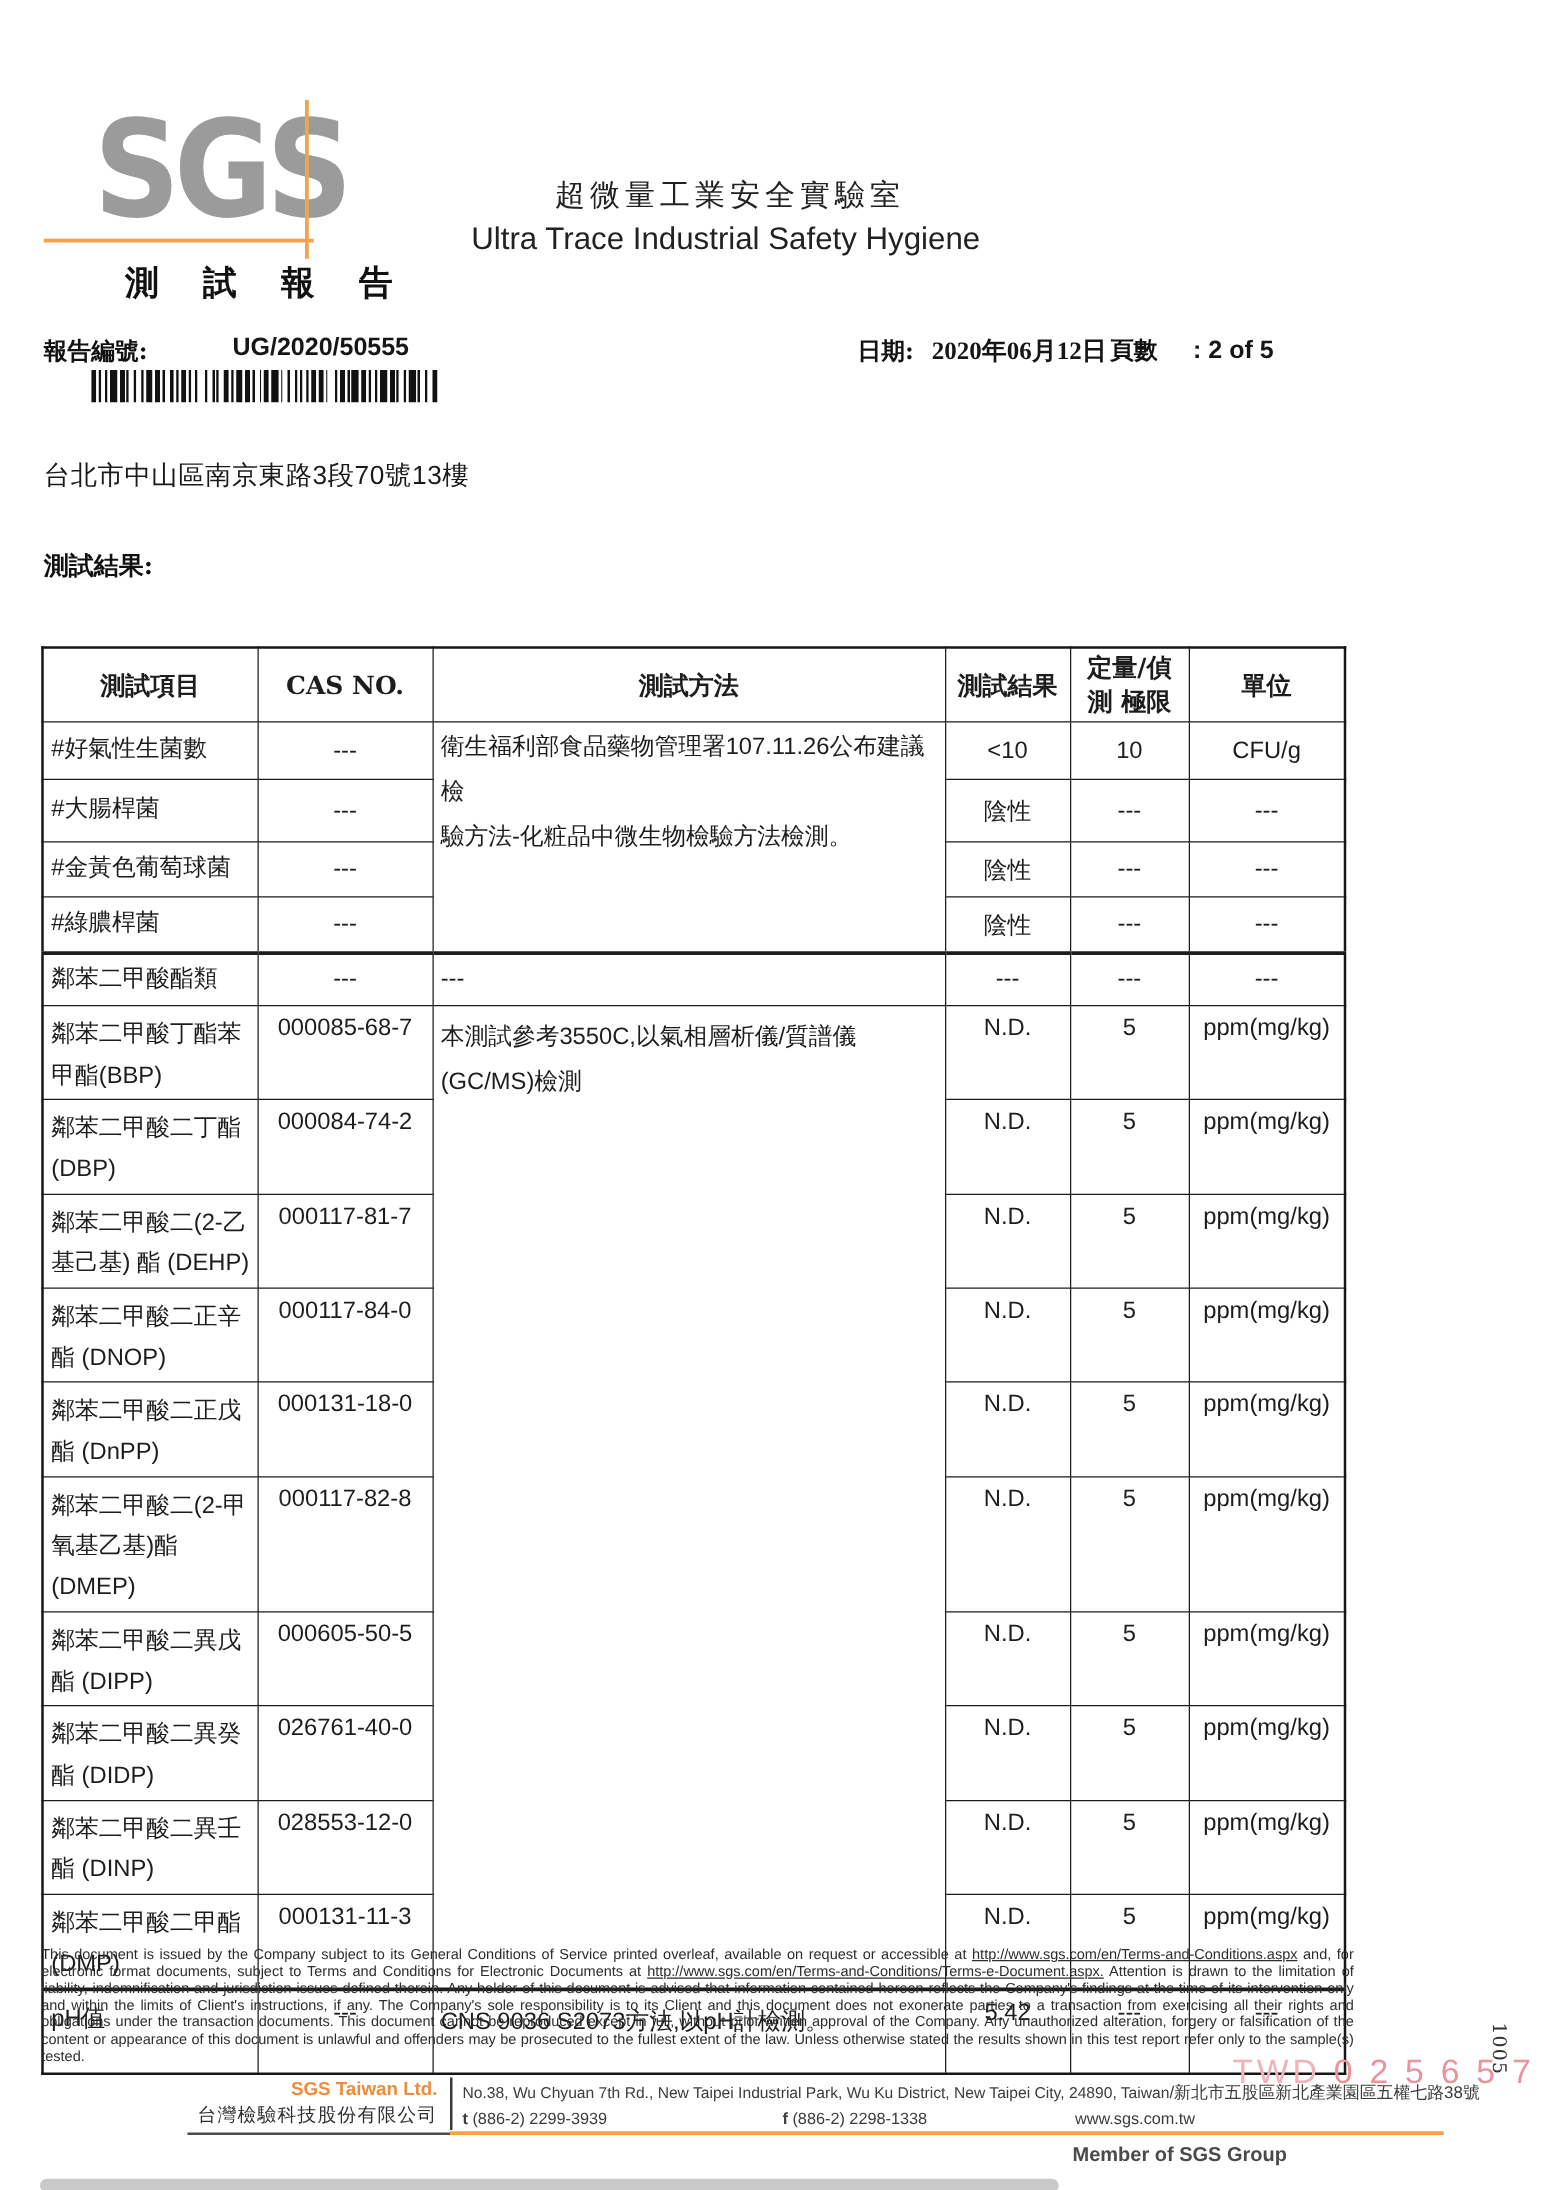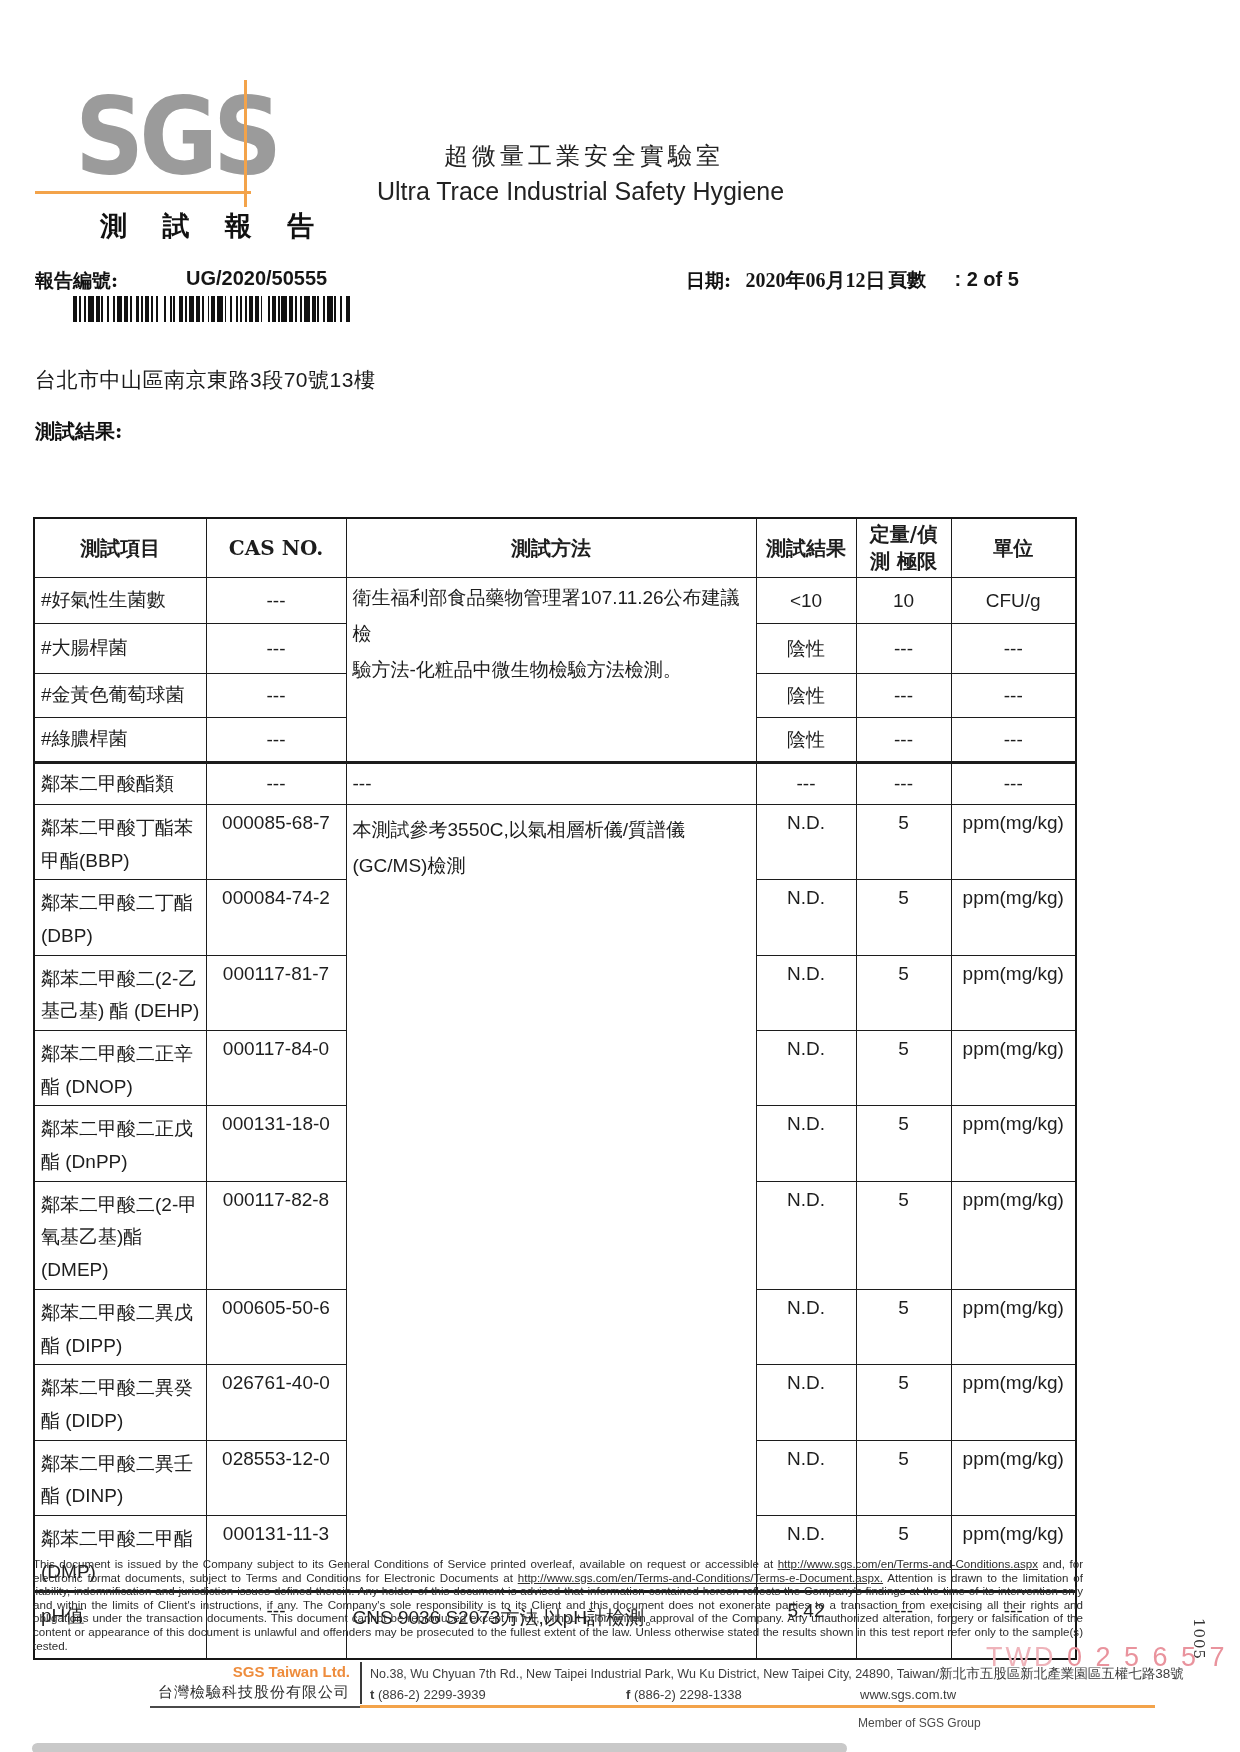--- a/index.html
+++ b/index.html
@@ -29,21 +29,21 @@
 
   
   .info-label{font-family:"DejaVu Serif",serif;font-weight:bold;font-size:19px;color:#111;}
   .info-value{font-size:20px;font-weight:bold;color:#161616;}
 
   .barcode{display:flex;align-items:stretch;overflow:hidden;background:#fff;}
   .barcode .bar{flex:0 0 auto;height:100%;}
 
   .company-name{font-size:23px;font-weight:bold;color:#121212;letter-spacing:1px;}
   .company-addr{font-size:21px;color:#1a1a1a;letter-spacing:0.5px;}
-  .results-label{font-family:"DejaVu Serif",serif;font-weight:bold;font-size:20px;color:#111;}
+  .results-label{font-family:"DejaVu Serif",serif;font-weight:bold;font-size:20px;color:#111;margin-top:21px;}
 
   
   table.results{border-collapse:collapse;table-layout:fixed;width:1042px;}
   table.results th,table.results td{
     border:1.5px solid #1c1c1c;font-size:19px;color:#1d1d1d;
     padding:2px 6px;overflow:hidden;
   }
   table.results{border:2.5px solid #161616;}
   table.results th{
     font-family:"DejaVu Serif",serif;font-weight:bold;font-size:20px;
@@ -70,21 +70,21 @@
     font-family:"DejaVu Serif",serif;font-size:15px;color:#333;
     transform:rotate(90deg);transform-origin:center;letter-spacing:1px;white-space:nowrap;
   }
   .f-company-en{font-size:15px;font-weight:bold;color:#ee8c3c;text-align:right;}
   .f-company-zh{font-family:"DejaVu Serif",serif;font-size:15px;color:#2f2f2f;text-align:right;letter-spacing:1px;}
   .f-divider{width:1.5px;background:#3a3a3a;}
   .f-addr{font-size:12.5px;color:#3c3c3c;white-space:nowrap;}
   .f-addr .zh{font-size:13.5px;}
   .f-contact{font-size:13px;color:#3c3c3c;white-space:nowrap;}
   .f-contact b{font-weight:bold;}
-  .f-member{font-size:12px;color:#4a4a4a;}
+  .f-member{font-size:16px;color:#4a4a4a;font-weight:bold;}
   .dark-hline{background:#4a4a4a;height:1.5px;}
   .scan-strip{background:#c9c9c9;border-radius:6px;}
 </style>
 </head>
 <body>
 
 <div class="page">
 
   <div class="abs" style="left:75px;top:82px;">
     <div class="logo-text">SGS</div>
@@ -312,21 +312,21 @@
         </tr>
         <tr class="va-top" style="height: 65px;">
           <td class="cell-item">鄰苯二甲酸二(2-甲氧基乙基)酯(DMEP)</td>
           <td class="center">000117-82-8</td>
           <td class="center">N.D.</td>
           <td class="center">5</td>
           <td class="center">ppm(mg/kg)</td>
         </tr>
         <tr class="va-top" style="height: 63px;">
           <td class="cell-item">鄰苯二甲酸二異戊酯 (DIPP)</td>
-          <td class="center">000605-50-6</td>
+          <td class="center">000605-50-5</td>
           <td class="center">N.D.</td>
           <td class="center">5</td>
           <td class="center">ppm(mg/kg)</td>
         </tr>
         <tr class="va-top" style="height: 65px;">
           <td class="cell-item">鄰苯二甲酸二異癸酯 (DIDP)</td>
           <td class="center">026761-40-0</td>
           <td class="center">N.D.</td>
           <td class="center">5</td>
           <td class="center">ppm(mg/kg)</td>

